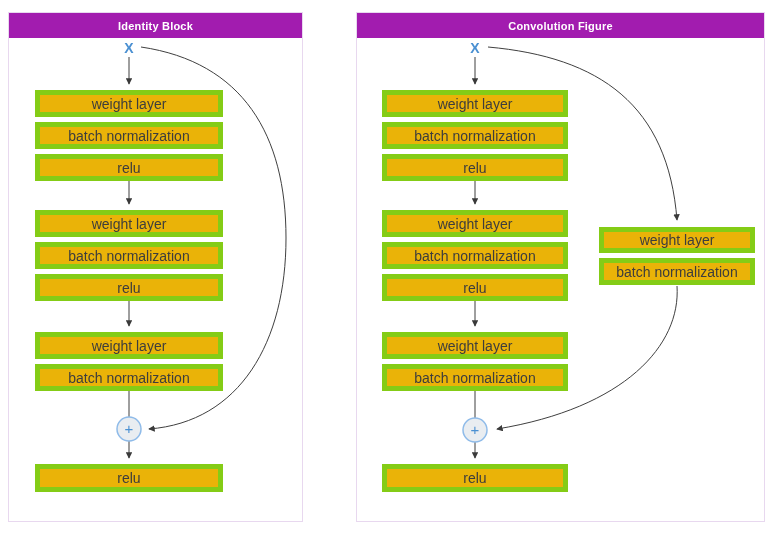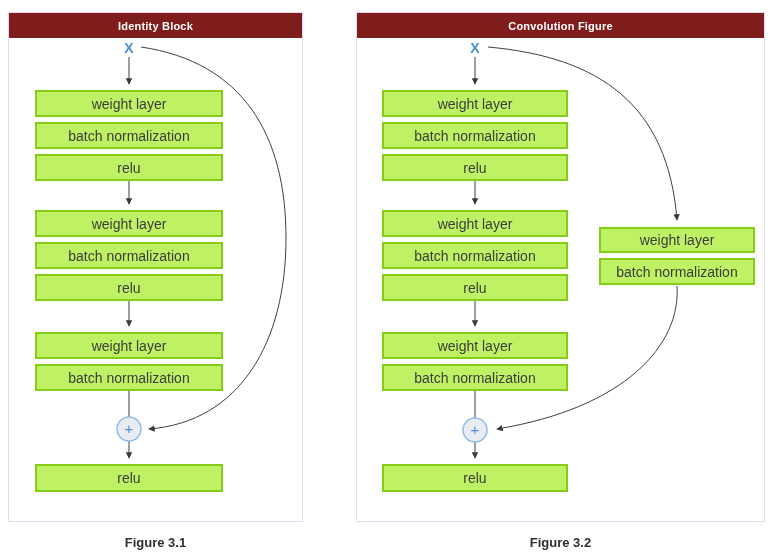--- a/index.html
+++ b/index.html
@@ -6,26 +6,26 @@
   #stage{
     position:relative;width:781px;height:560px;background:#ffffff;
     font-family:"Liberation Sans", sans-serif;overflow:hidden;
   }
   .panel{
     position:absolute;top:12px;height:510px;background:#ffffff;
     border:1px solid #e8d8ef;box-sizing:border-box;
   }
   .panel-header{
     position:absolute;left:0;top:0;width:100%;height:25px;
-    background:#7f1d1d;color:#ffffff;font-size:11px;font-weight:bold;
+    background:#a21caf;color:#ffffff;font-size:11px;font-weight:bold;
     display:flex;align-items:center;justify-content:center;letter-spacing:.2px;
   }
   .node-box{
-    position:absolute;box-sizing:border-box;background:#bef264;
-    border:2px solid #84cc16;color:#3d3d3d;font-size:14px;
+    position:absolute;box-sizing:border-box;background:#eab308;
+    border:5px solid #84cc16;color:#3d3d3d;font-size:14px;
     display:flex;align-items:center;justify-content:center;white-space:nowrap;
   }
   .x-label{
     position:absolute;width:30px;text-align:center;font-size:14px;
     font-weight:bold;color:#4a90d2;
   }
   .figure-caption{
     position:absolute;top:535px;text-align:center;font-size:13px;
     font-weight:bold;color:#2f2f2f;
   }
@@ -48,21 +48,20 @@
 
   <div class="node-box" style="left:35px;top:210px;width:188px;height:27px;">weight layer</div>
   <div class="node-box" style="left:35px;top:242px;width:188px;height:27px;">batch normalization</div>
   <div class="node-box" style="left:35px;top:274px;width:188px;height:27px;">relu</div>
 
   <div class="node-box" style="left:35px;top:332px;width:188px;height:27px;">weight layer</div>
   <div class="node-box" style="left:35px;top:364px;width:188px;height:27px;">batch normalization</div>
 
   <div class="node-box" style="left:35px;top:464px;width:188px;height:28px;">relu</div>
 
-  <div class="figure-caption" style="left:8px;width:295px;">Figure 3.1</div>
 
   <div class="panel" style="left:356px;width:409px;">
     <div class="panel-header">Convolution Figure</div>
   </div>
 
   <div class="x-label" style="left:460px;top:40px;">X</div>
 
   <div class="node-box" style="left:382px;top:90px;width:186px;height:27px;">weight layer</div>
   <div class="node-box" style="left:382px;top:122px;width:186px;height:27px;">batch normalization</div>
   <div class="node-box" style="left:382px;top:154px;width:186px;height:27px;">relu</div>
@@ -72,21 +71,20 @@
   <div class="node-box" style="left:382px;top:274px;width:186px;height:27px;">relu</div>
 
   <div class="node-box" style="left:382px;top:332px;width:186px;height:27px;">weight layer</div>
   <div class="node-box" style="left:382px;top:364px;width:186px;height:27px;">batch normalization</div>
 
   <div class="node-box" style="left:599px;top:227px;width:156px;height:26px;">weight layer</div>
   <div class="node-box" style="left:599px;top:258px;width:156px;height:27px;">batch normalization</div>
 
   <div class="node-box" style="left:382px;top:464px;width:186px;height:28px;">relu</div>
 
-  <div class="figure-caption" style="left:356px;width:409px;">Figure 3.2</div>
 
   <svg id="overlay" width="781" height="560" viewBox="0 0 781 560">
     <defs>
       <marker id="arrow" viewBox="0 0 8 8" refX="7" refY="4" markerWidth="6.5" markerHeight="6.5" orient="auto-start-reverse">
         <path d="M0,0 L8,4 L0,8 z" fill="#3a3a3a"></path>
       </marker>
     </defs>
 
     <g stroke="#3f3f3f" stroke-width="1" fill="none">
       <line x1="129" y1="57" x2="129" y2="84" marker-end="url(#arrow)"></line>

